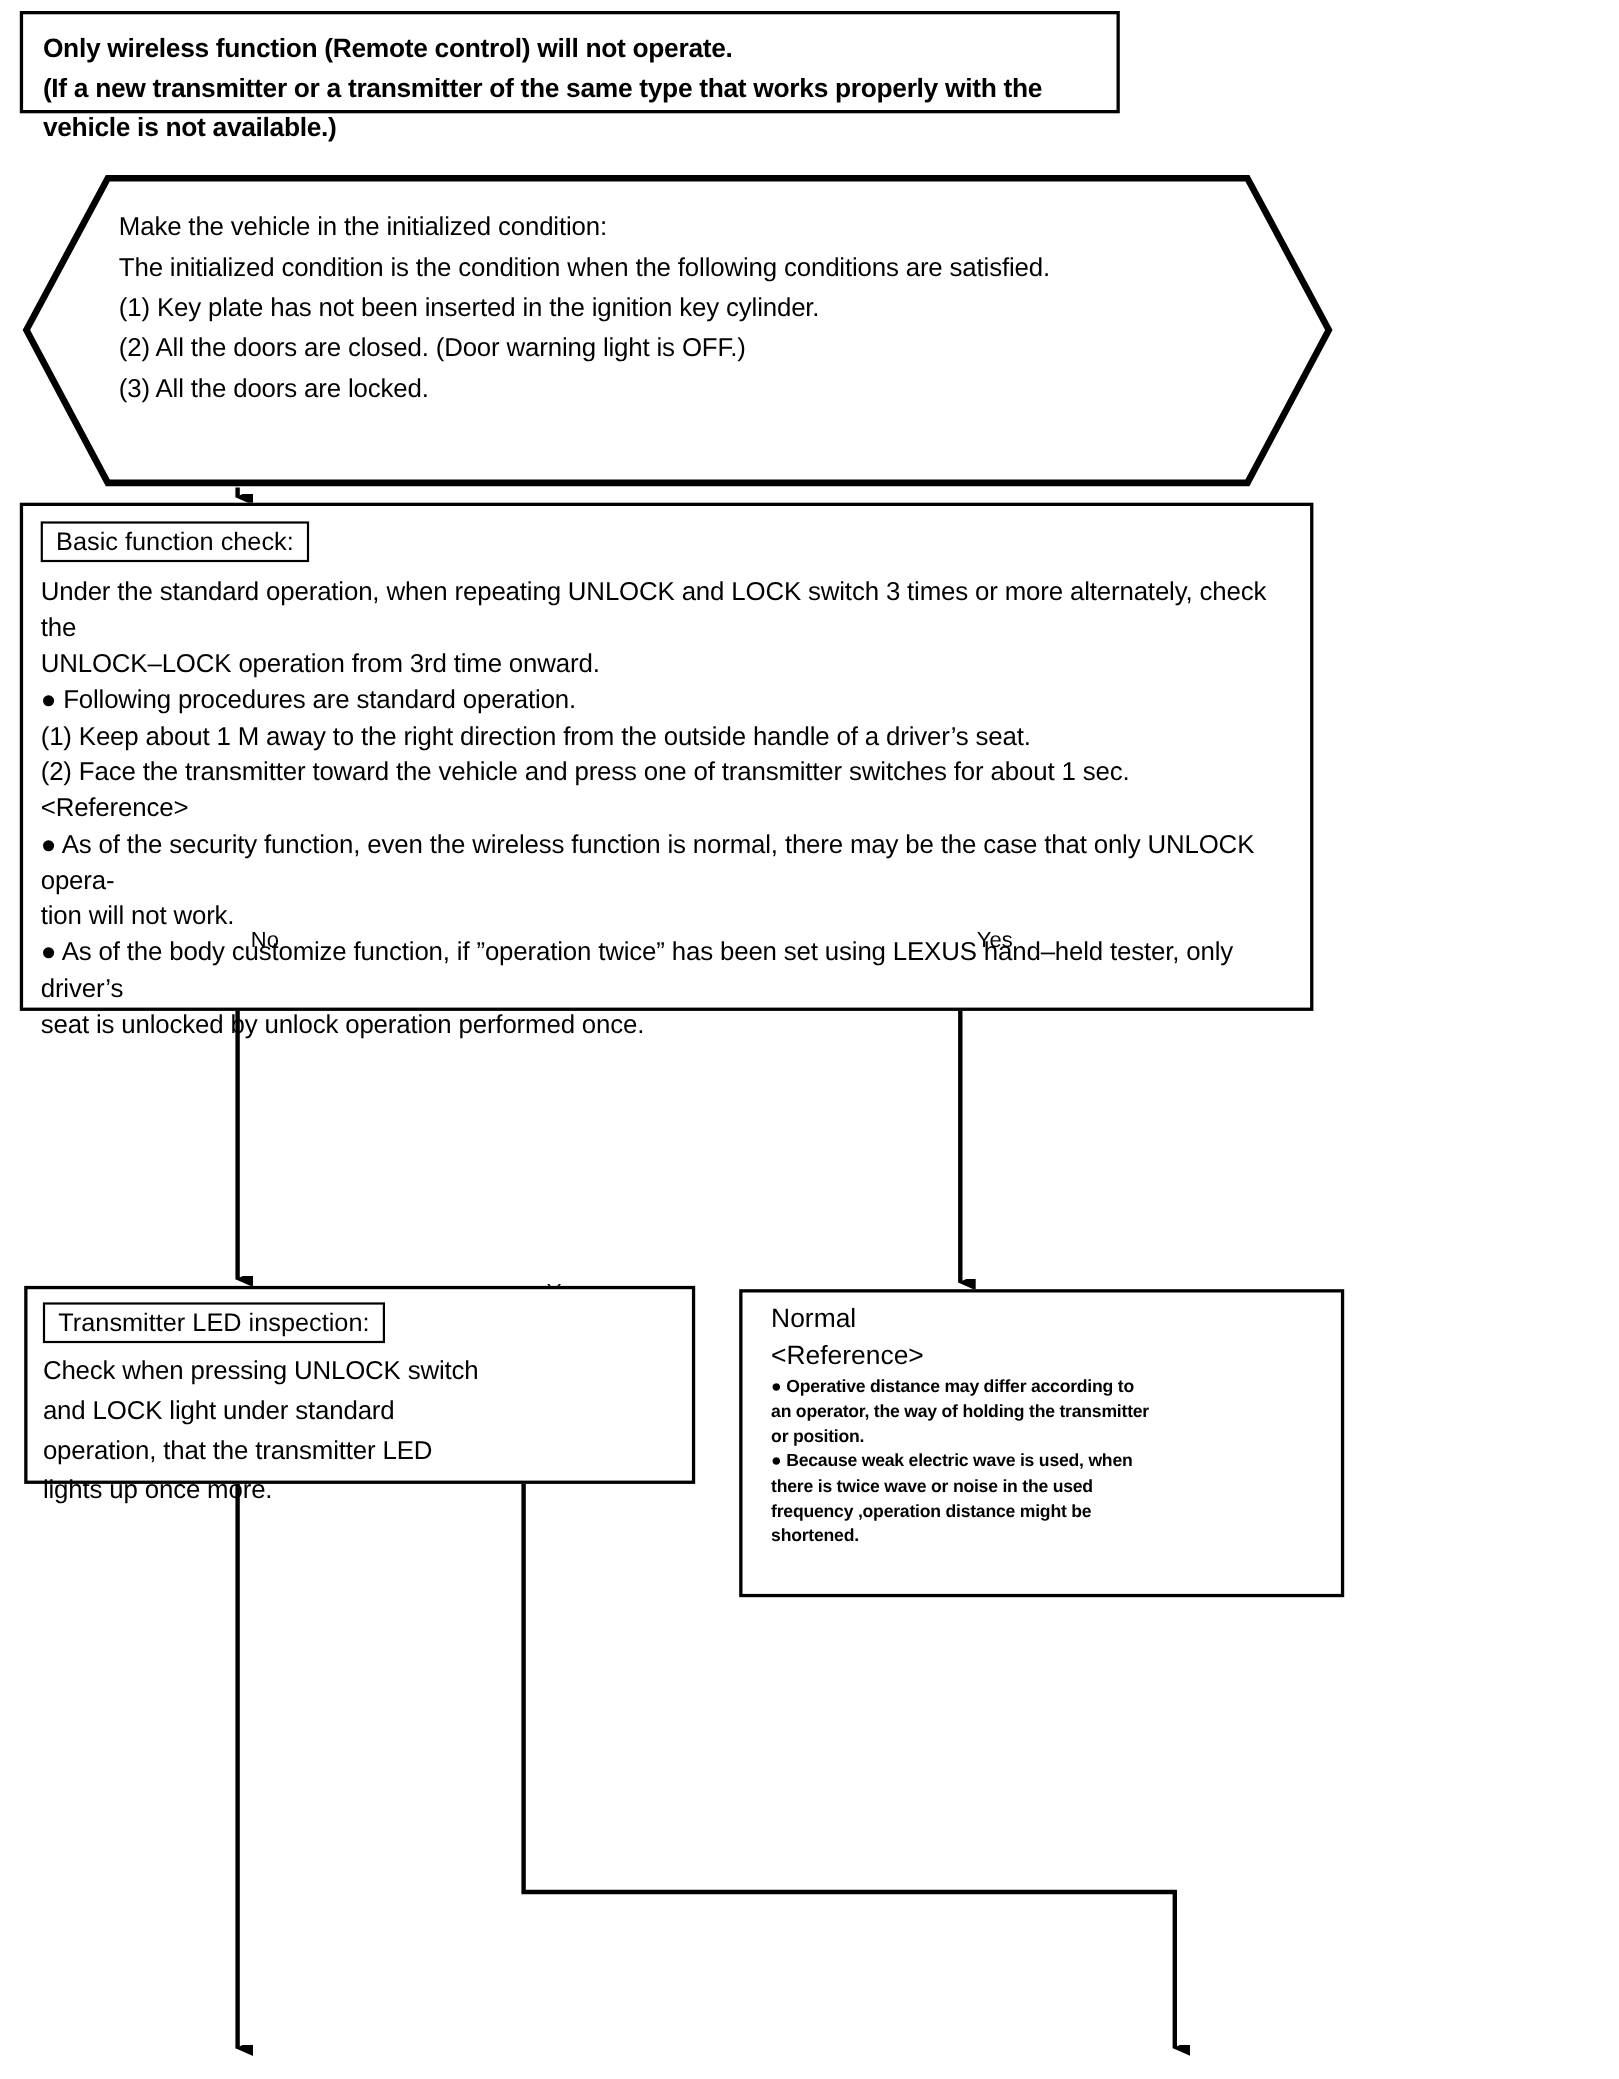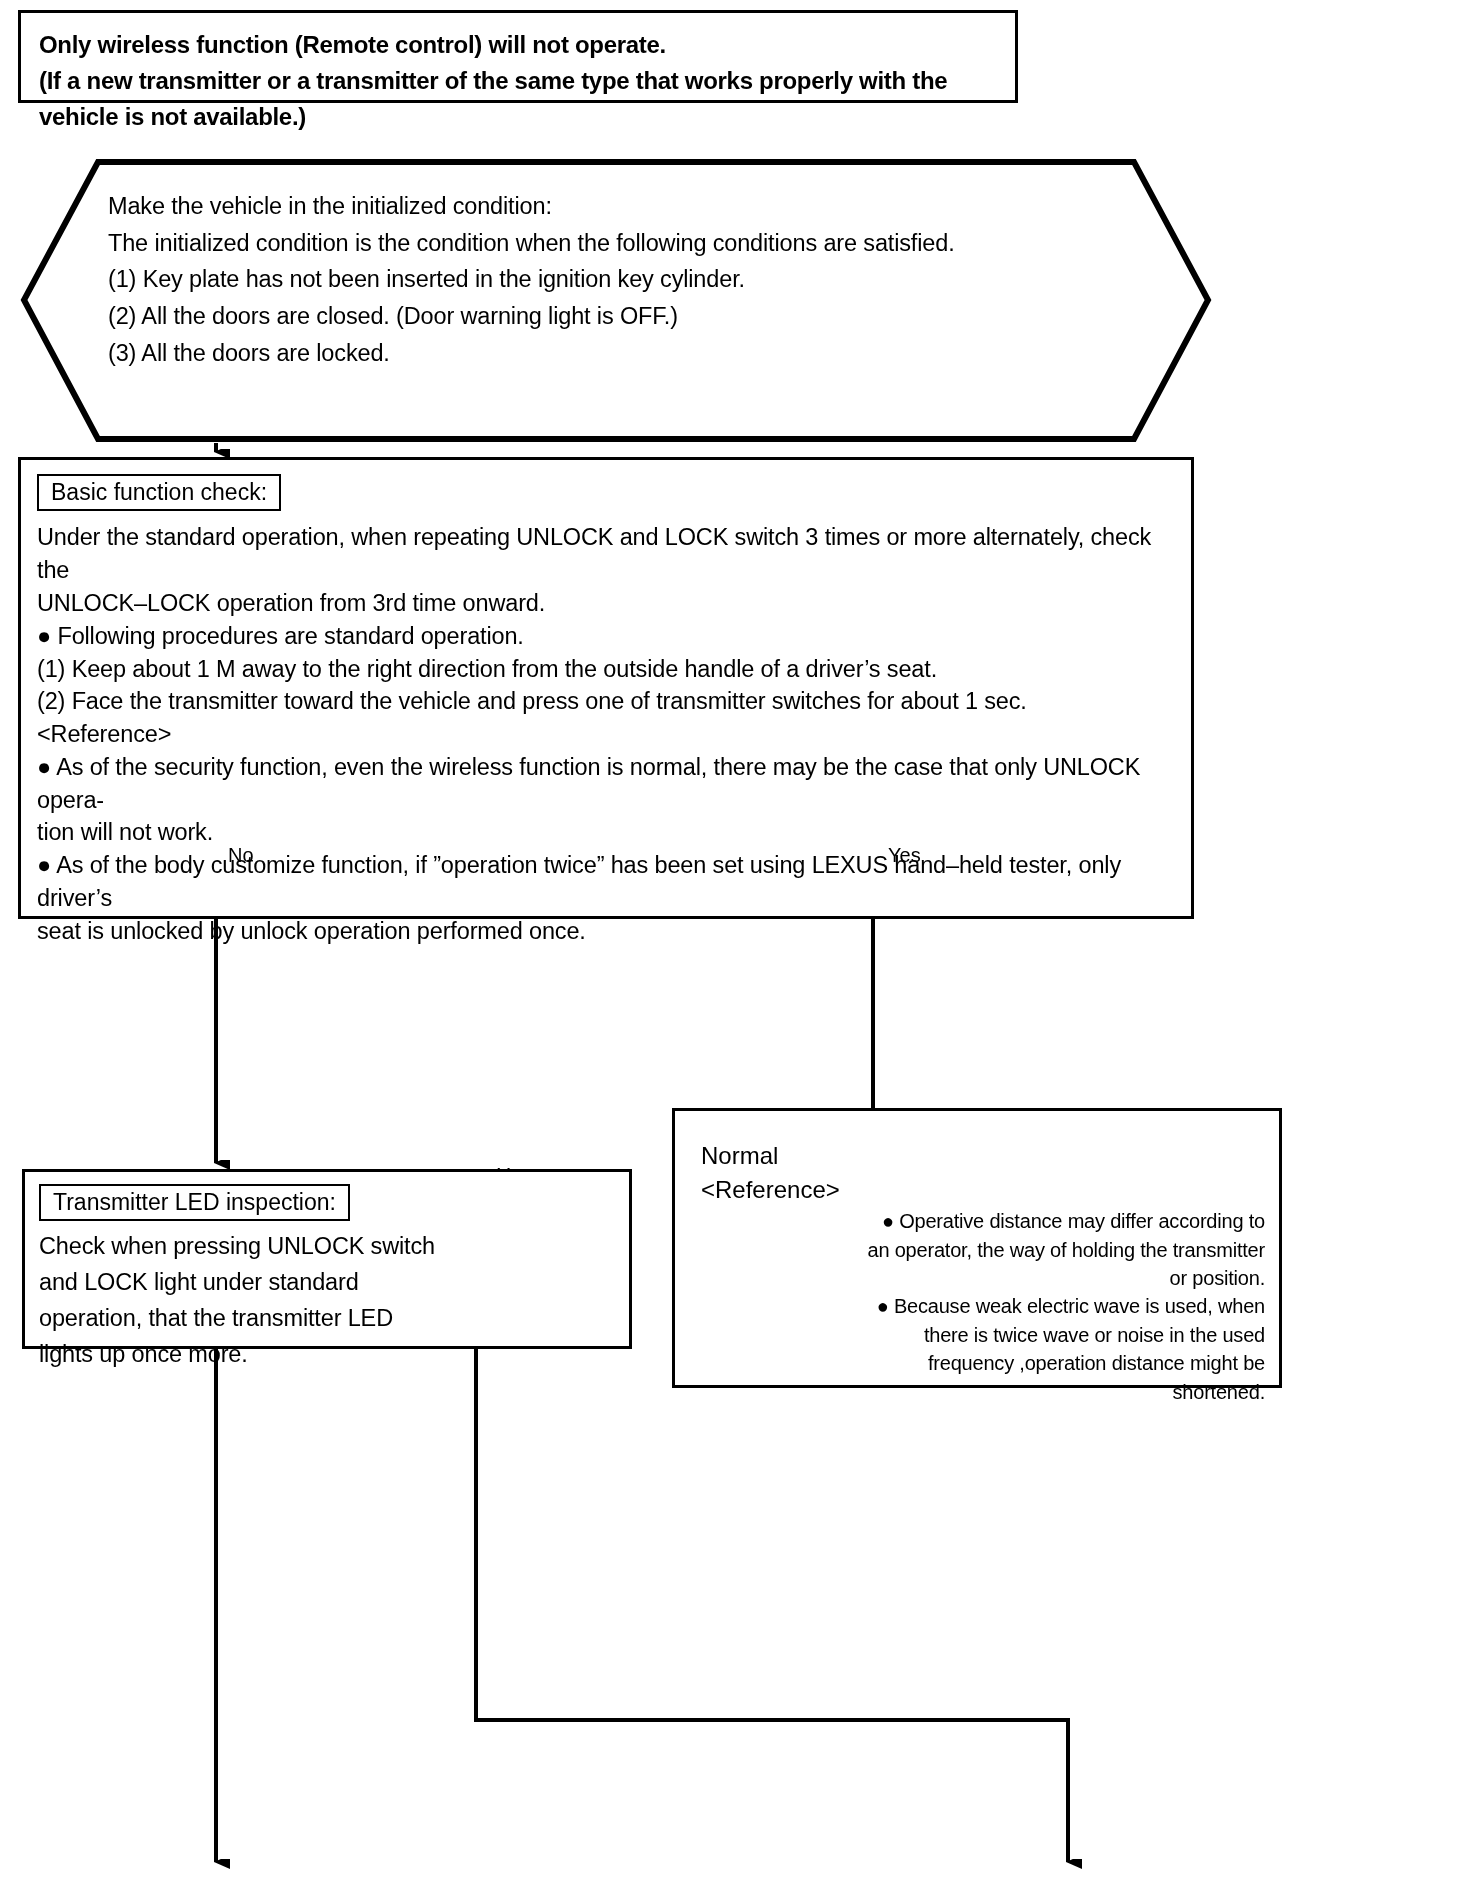--- a/index.html
+++ b/index.html
@@ -102,37 +102,36 @@
     width: 610px;
     height: 180px;
     padding: 12px 30px 0 14px;
   }
   #led-box .body-line { line-height: 1.52; }
   #led-box .title-chip { margin-bottom: 8px; }
 
   
   #normal-box {
     left: 672px;
-    top: 1108px;
-    width: 610px;
+    top: 1172px;
+    width: 550px;
     height: 280px;
-    padding: 28px 14px 0 26px;
+    padding: 7px 14px 0 26px;
   }
   #normal-box .nrm-plain {
     font-size: 24px;
     line-height: 1.42;
     white-space: pre-wrap;
   }
   #normal-box .nrm-bold {
-    font-weight: normal;
-    font-size: 20px;
+    font-weight: bold;
+    font-size: 16px;
     line-height: 1.42;
     letter-spacing: -0.2px;
     white-space: pre-wrap;
-    text-align: right;
   }
 
   .edge-label {
     position: absolute;
     font-size: 20px;
     line-height: 1;
     white-space: nowrap;
   }
   #lbl-no-1  { left: 228px; top: 845px; }
   #lbl-yes-1 { left: 888px; top: 845px; }

